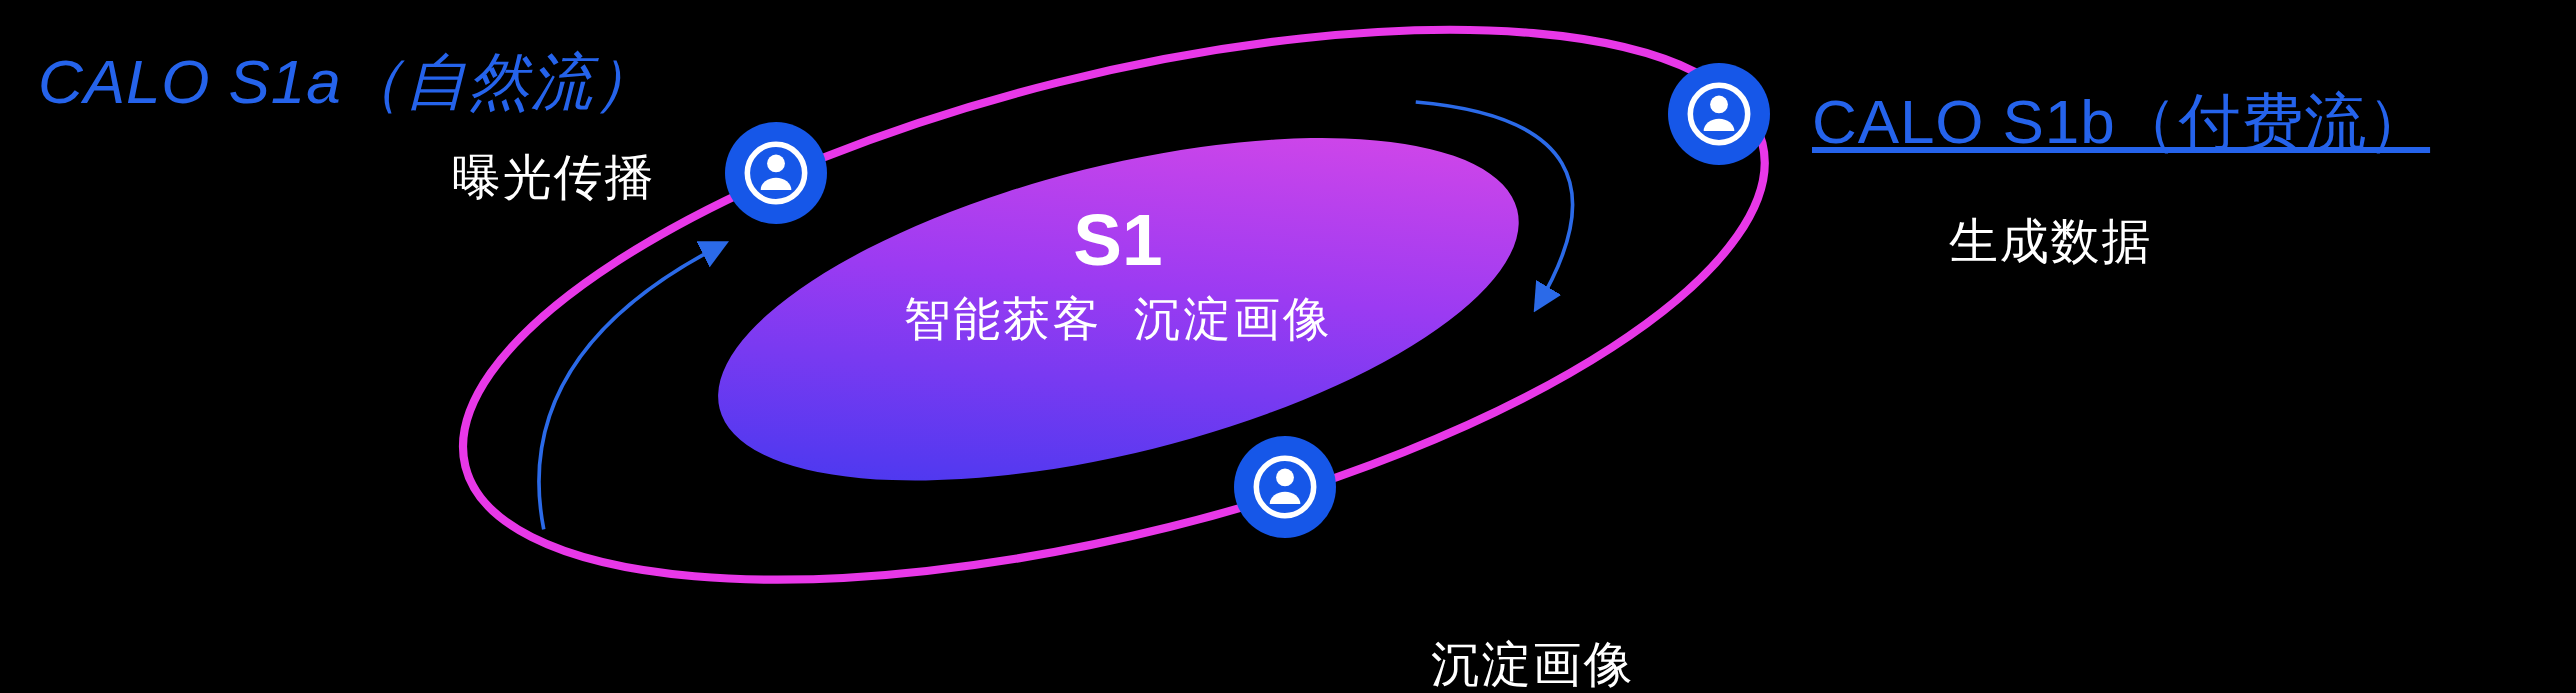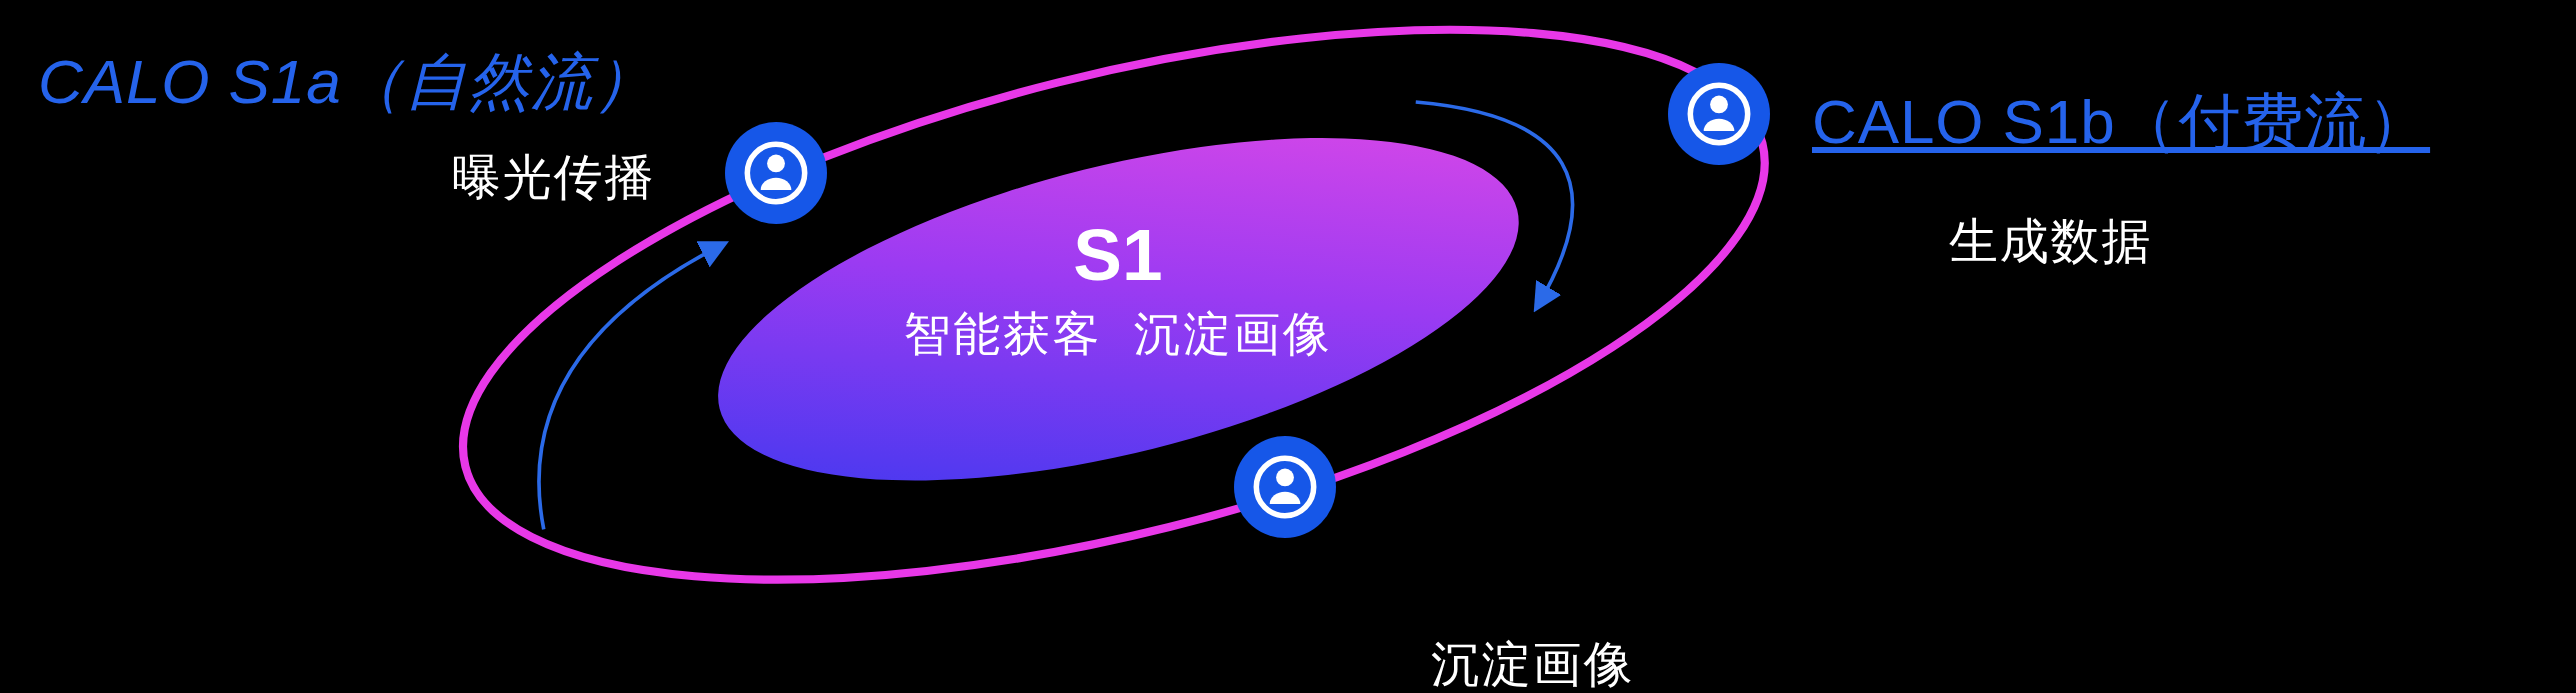--- a/index.html
+++ b/index.html
@@ -41,21 +41,20 @@
     left: 845px;
     top: 202px;
     width: 546px;
     text-align: center;
     color: var(--text_white, #ffffff);
   }
   .center-title {
     font-size: 73px;
     font-weight: 600;
     line-height: 1.05;
-    margin-top: 15px;
   }
   .center-subtitle {
     margin-top: 9px;
     font-size: 47px;
     font-weight: 500;
     letter-spacing: 2.7px;
     white-space: pre;
   }
   .user-badge {
     position: absolute;

